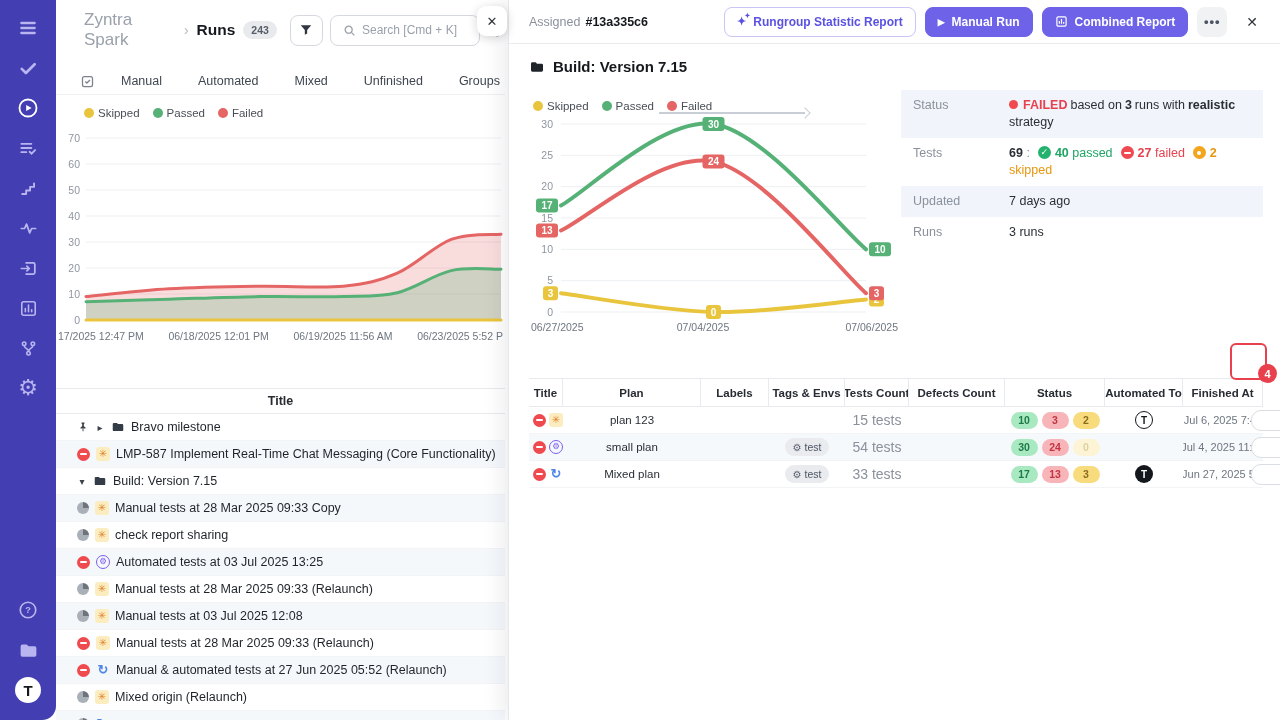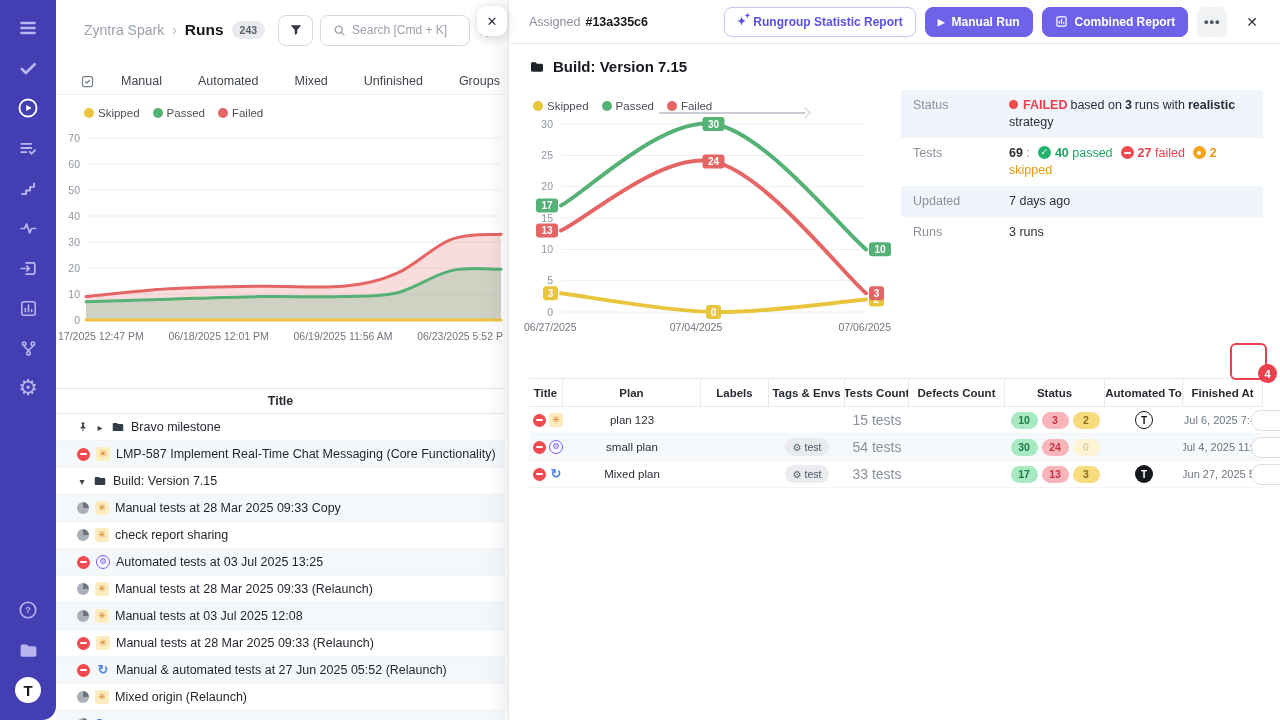--- a/index.html
+++ b/index.html
@@ -15,21 +15,21 @@
   .side-icon.active{color:#ffffff}
   .side-icon svg{display:block}
   .side-gear{font-size:22px;line-height:1}
   .side-bottom{margin-top:auto;display:flex;flex-direction:column;align-items:center;padding-bottom:10px}
   .avatar-T{width:26px;height:26px;border-radius:50%;background:#fff;color:#16181d;font-weight:bold;
     font-size:15px;display:flex;align-items:center;justify-content:center}
 
   
   .left-panel{position:absolute;left:56px;top:0;width:449px;height:720px;background:#fff;overflow:hidden}
   .lp-header{position:absolute;left:0;top:0;width:100%;height:60px;display:flex;align-items:center;padding-left:28px}
-  .crumb-project{font-size:14px;color:#9aa1ab}
+  .crumb-project{font-size:17px;color:#9aa1ab}
   .crumb-sep{font-size:14px;color:#b4bac2;margin:0 8px}
   .crumb-page{font-size:15.5px;font-weight:bold;color:#15181d}
   .count-badge{margin-left:8px;background:#e9eaee;color:#555d68;font-size:10.5px;font-weight:bold;
     border-radius:9px;padding:3px 8px}
   .filter-btn{margin-left:13px;width:35px;height:31px;border:1px solid #d5d8de;border-radius:8px;
     background:#fff;display:flex;align-items:center;justify-content:center;cursor:pointer}
   .search-box{margin-left:7px;width:150px;height:31px;border:1px solid #d5d8de;border-radius:8px;
     background:#fff;display:flex;align-items:center;padding:0 12px;gap:6px}
   .search-box input{border:none;outline:none;width:110px;font-size:12px;color:#30363d;
     font-family:"Liberation Sans",sans-serif;background:transparent}
@@ -98,21 +98,21 @@
 
   .dp-title{position:absolute;left:20px;top:58px;display:flex;align-items:center;gap:8px}
   .dp-title .t{font-size:15px;font-weight:bold;color:#15181d}
 
   .dp-legend{position:absolute;left:24px;top:100px;display:flex;gap:13px;align-items:center}
   .leg-arrow{position:absolute;left:150px;top:109px;width:150px;height:8px}
   .leg-arrow .ln{position:absolute;left:0;right:4px;top:3px;height:1.6px;background:#c9ced6}
   .leg-arrow .hd{position:absolute;right:0;top:0;width:8px;height:8px;border-top:1.6px solid #c9ced6;
     border-right:1.6px solid #c9ced6;transform:rotate(45deg)}
   .dp-chart{position:absolute;left:12px;top:116px}
-  .dp-xlabels{position:absolute;left:7px;top:321px;width:375px;height:14px;font-size:10.5px;color:#6e7680}
+  .dp-xlabels{position:absolute;left:14px;top:321px;width:375px;height:14px;font-size:10.5px;color:#6e7680}
   .dp-xlabels .xl{position:absolute;white-space:nowrap}
 
   .summary{position:absolute;left:392px;top:90px;width:362px}
   .sum-row{display:flex;padding:7px 12px;min-height:28px}
   .sum-row.light{background:#f1f5fb}
   .sum-label{width:96px;flex:0 0 auto;font-size:12.5px;color:#8a919c;padding-top:1px}
   .sum-val{font-size:12.5px;color:#2a2f36;line-height:17px}
   .sum-val .seg{margin-right:3px}
   .sum-val b{font-weight:bold}
   .red{color:#e8414d}.grn{color:#1ea564}.org{color:#e8960c}

